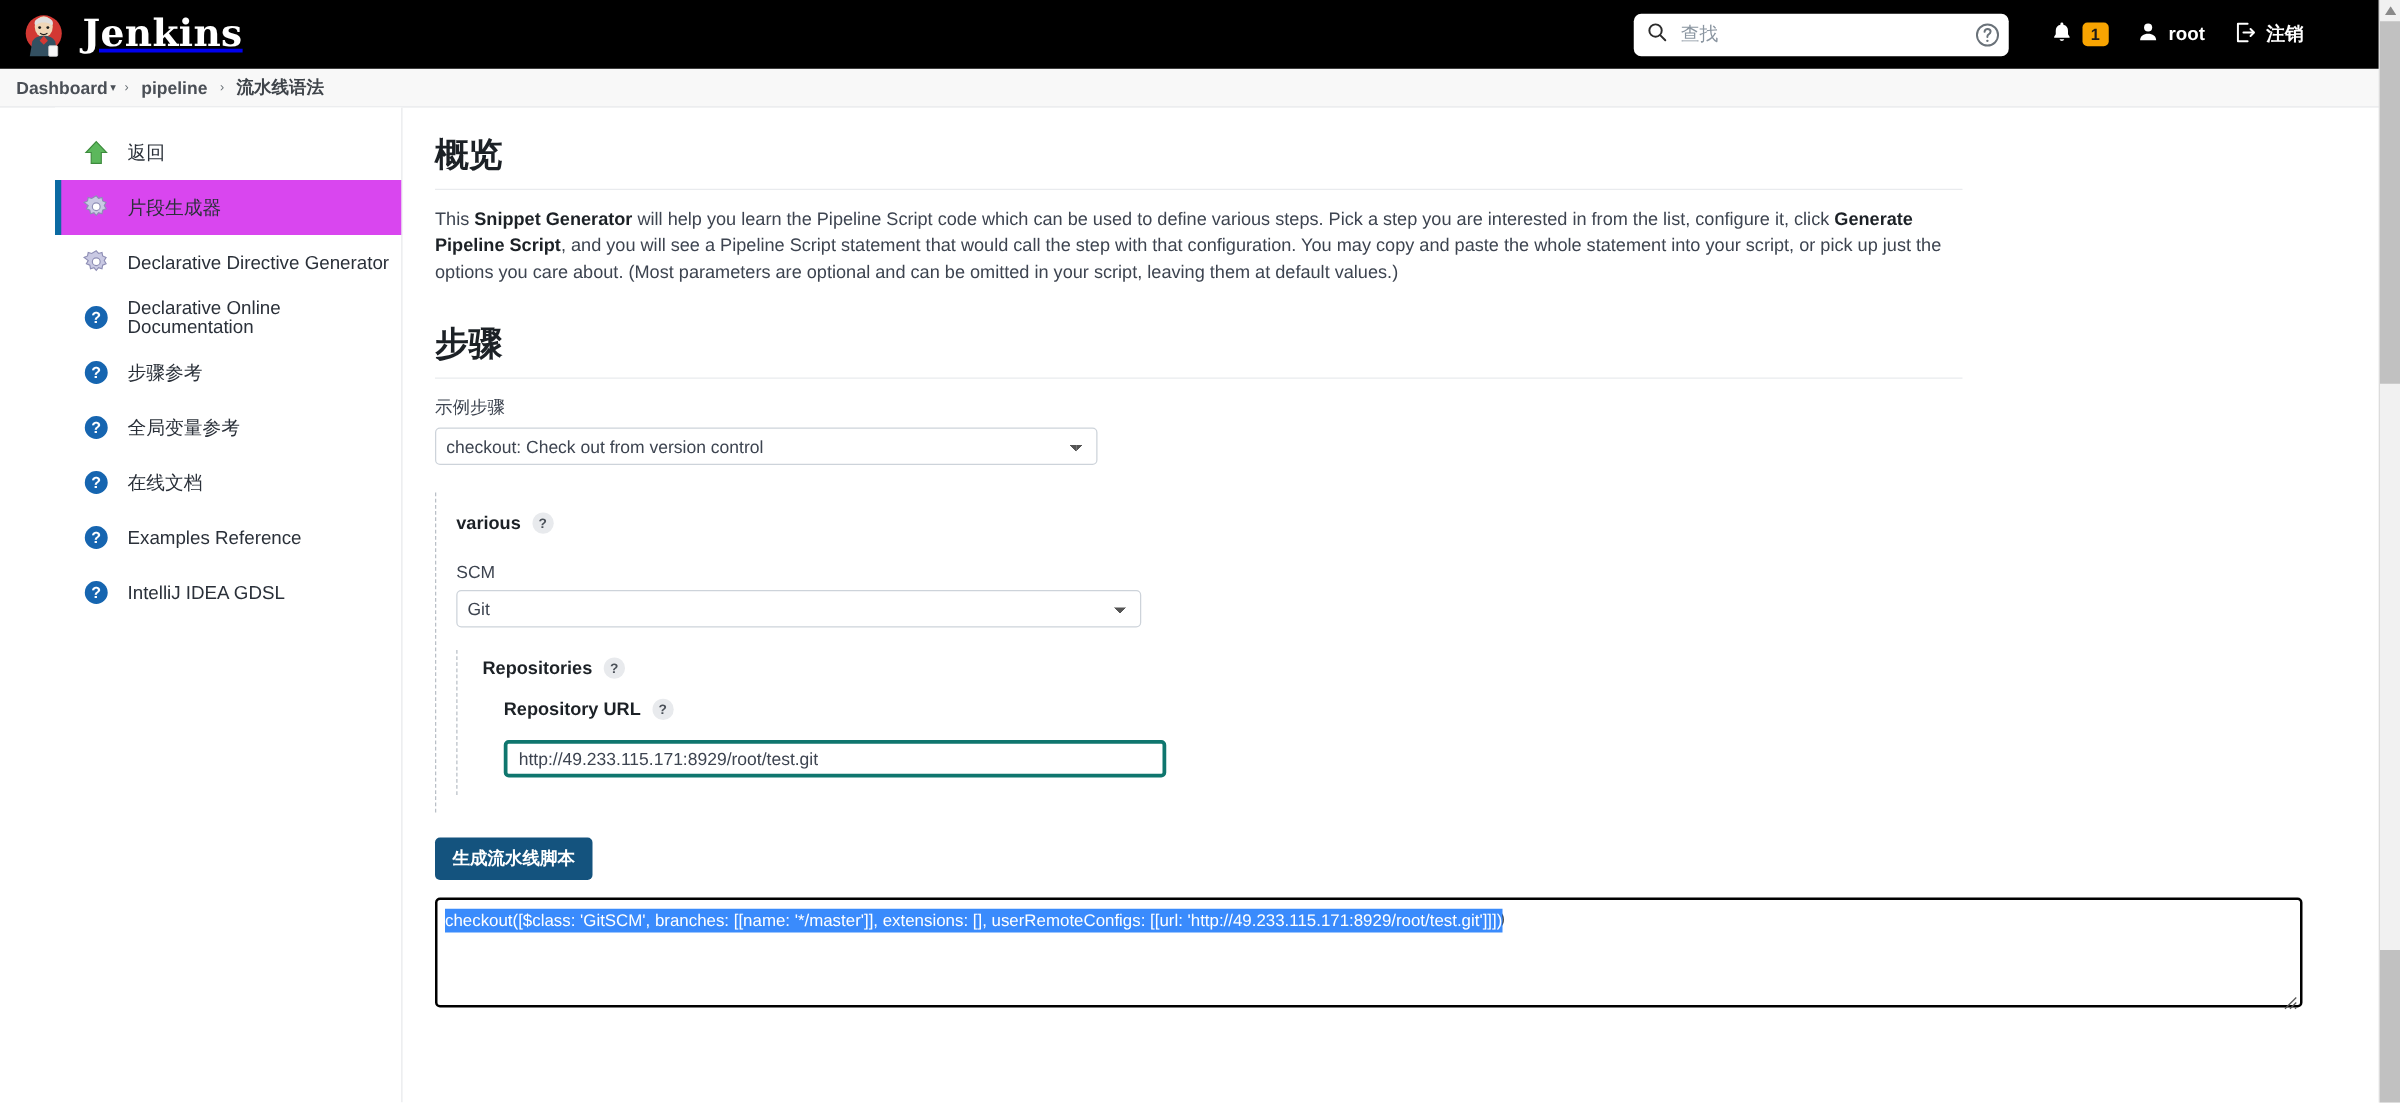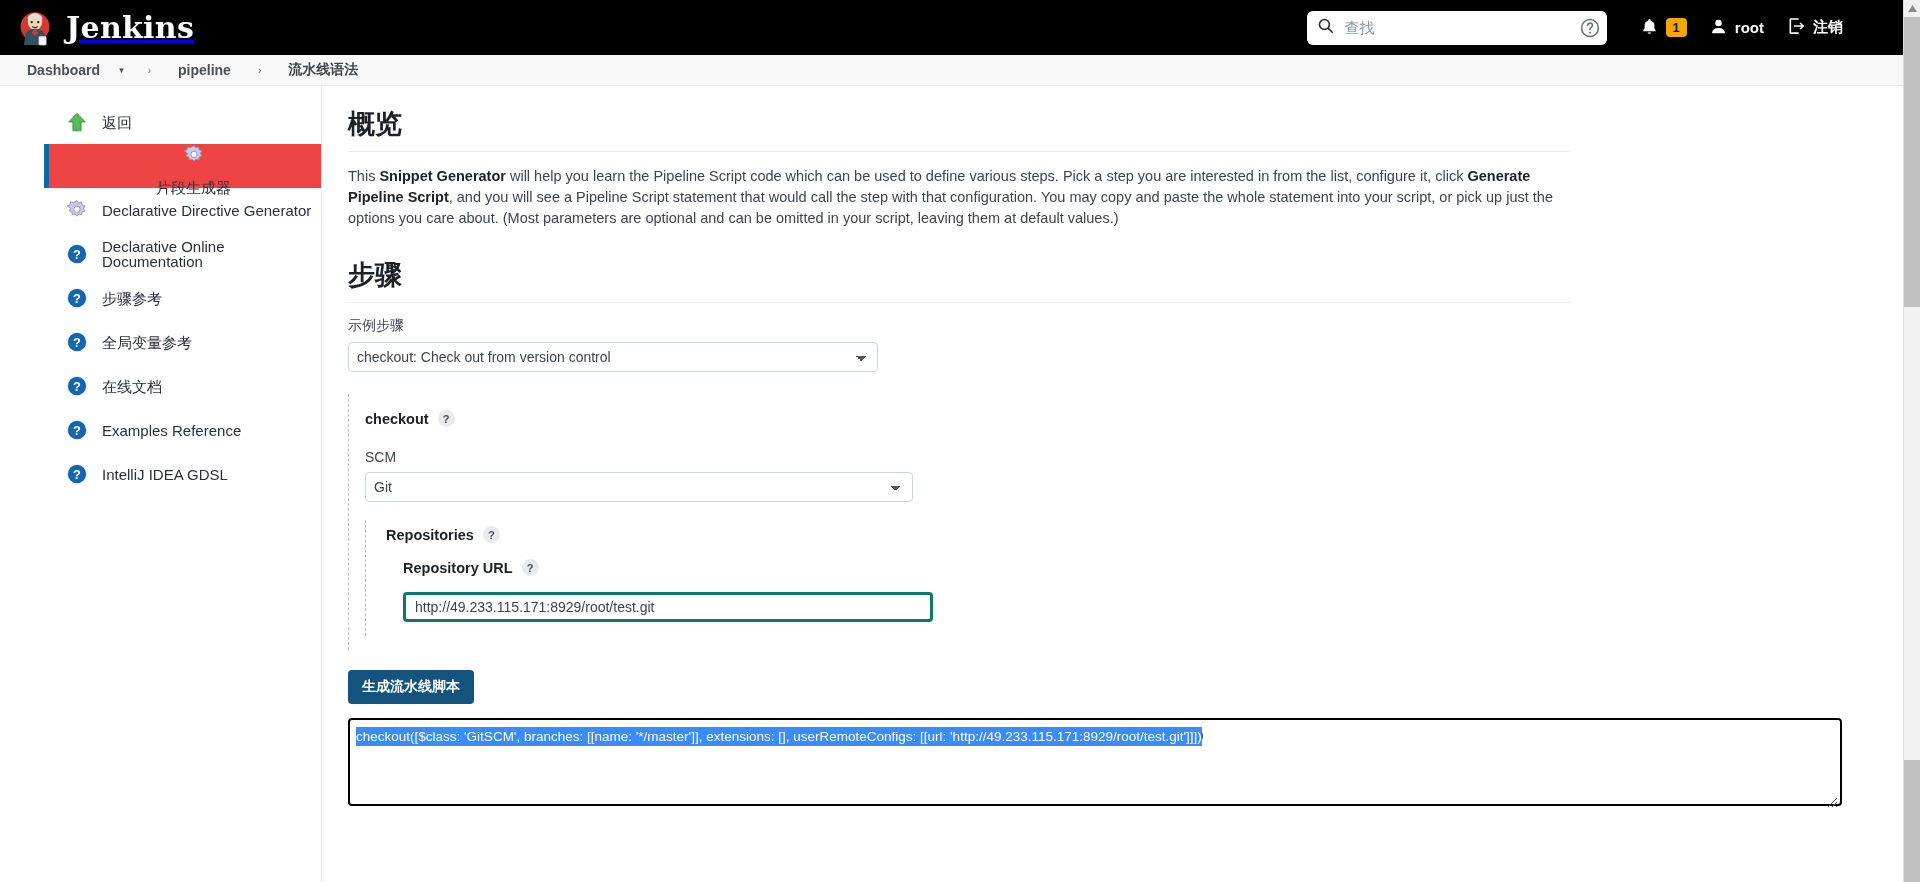--- a/index.html
+++ b/index.html
@@ -95,22 +95,22 @@
     line-height: 17px;
   }
 
   
   .breadcrumb-bar {
     height: 31px;
     background: #f8f8f8;
     border-bottom: 1px solid #e7e9ec;
     display: flex;
     align-items: center;
-    padding-left: 24px;
-    gap: 18px;
+    padding-left: 10px;
+    gap: 1px;
     font-size: 14px;
   }
   .crumb {
     color: #4a4f56;
     font-weight: bold;
     text-decoration: none;
     cursor: pointer;
     padding: 2px 3px;
   }
   .crumb.plain { font-weight: bold; color: #3f444a; cursor: default; }
@@ -136,23 +136,22 @@
     gap: 14px;
     height: 44px;
     padding-left: 17px;
     font-size: 15px;
     color: #2a3039;
     cursor: pointer;
     border-left: 5px solid transparent;
     text-decoration: none;
   }
   .side-item.active {
-    background: #ef4444;
+    background: #d946ef;
     border-left-color: #0b6aa2;
-    flex-direction: column;
   }
   .side-item .lbl { line-height: 1; }
   .side-icon { width: 22px; height: 22px; flex: 0 0 22px; display:block; }
 
   
   .main {
     flex: 1;
     padding: 20px 30px 0 26px;
     overflow: hidden;
   }
@@ -511,21 +510,21 @@
     <h2 class="sec-title">步骤</h2>
     <hr class="sec-rule">
 
     <div class="field-label">示例步骤</div>
     <select class="jk">
       <option>checkout: Check out from version control</option>
     </select>
 
     <div class="dashed-block">
       <div class="blk-title">
-        <span>checkout</span>
+        <span>various</span>
         <span class="help-dot">?</span>
       </div>
 
       <div class="field-label">SCM</div>
       <select class="jk" style="width:548px">
         <option>Git</option>
       </select>
 
       <div class="dashed-inner">
         <div class="blk-title sub">

